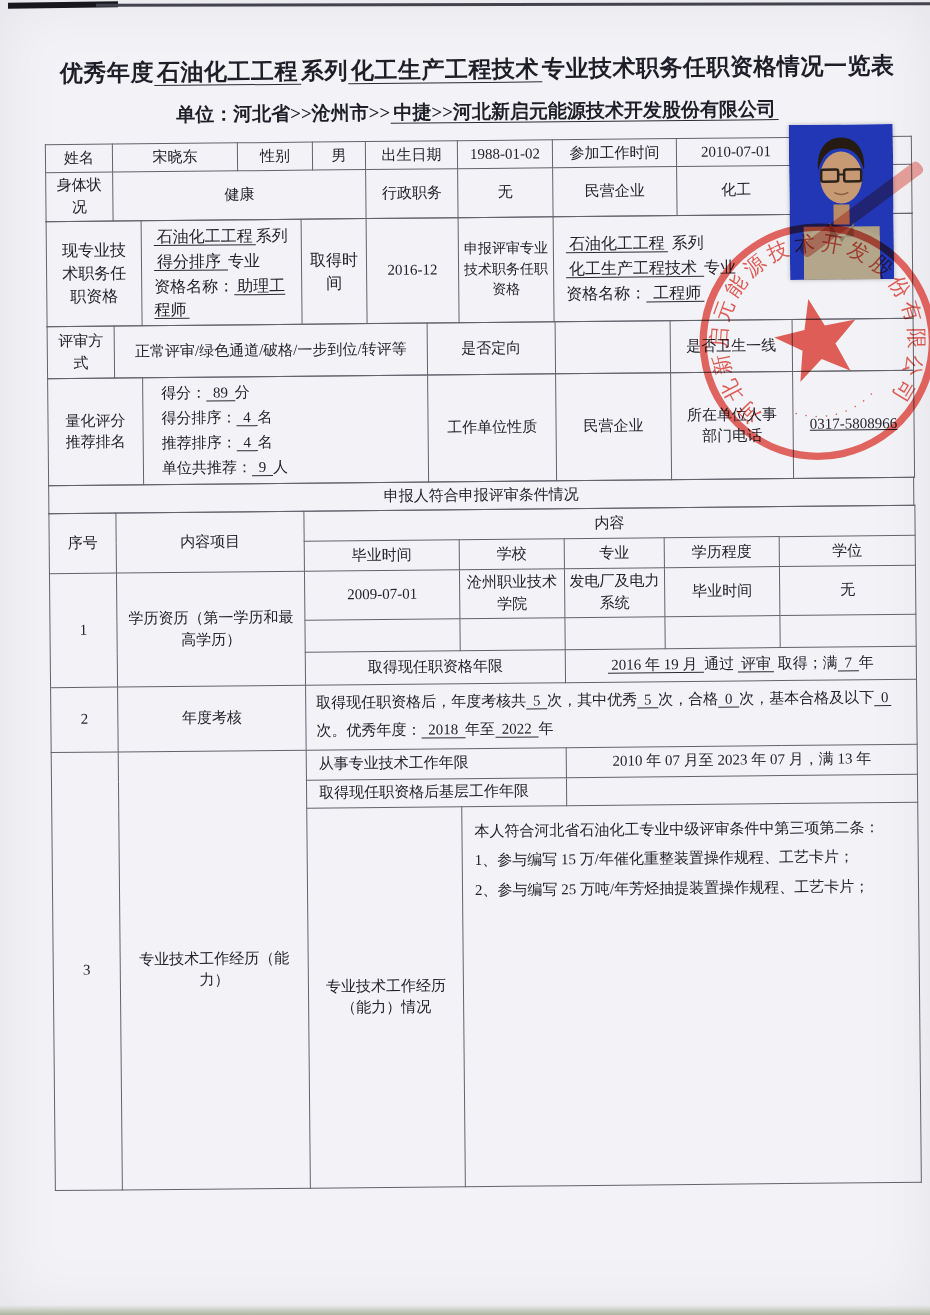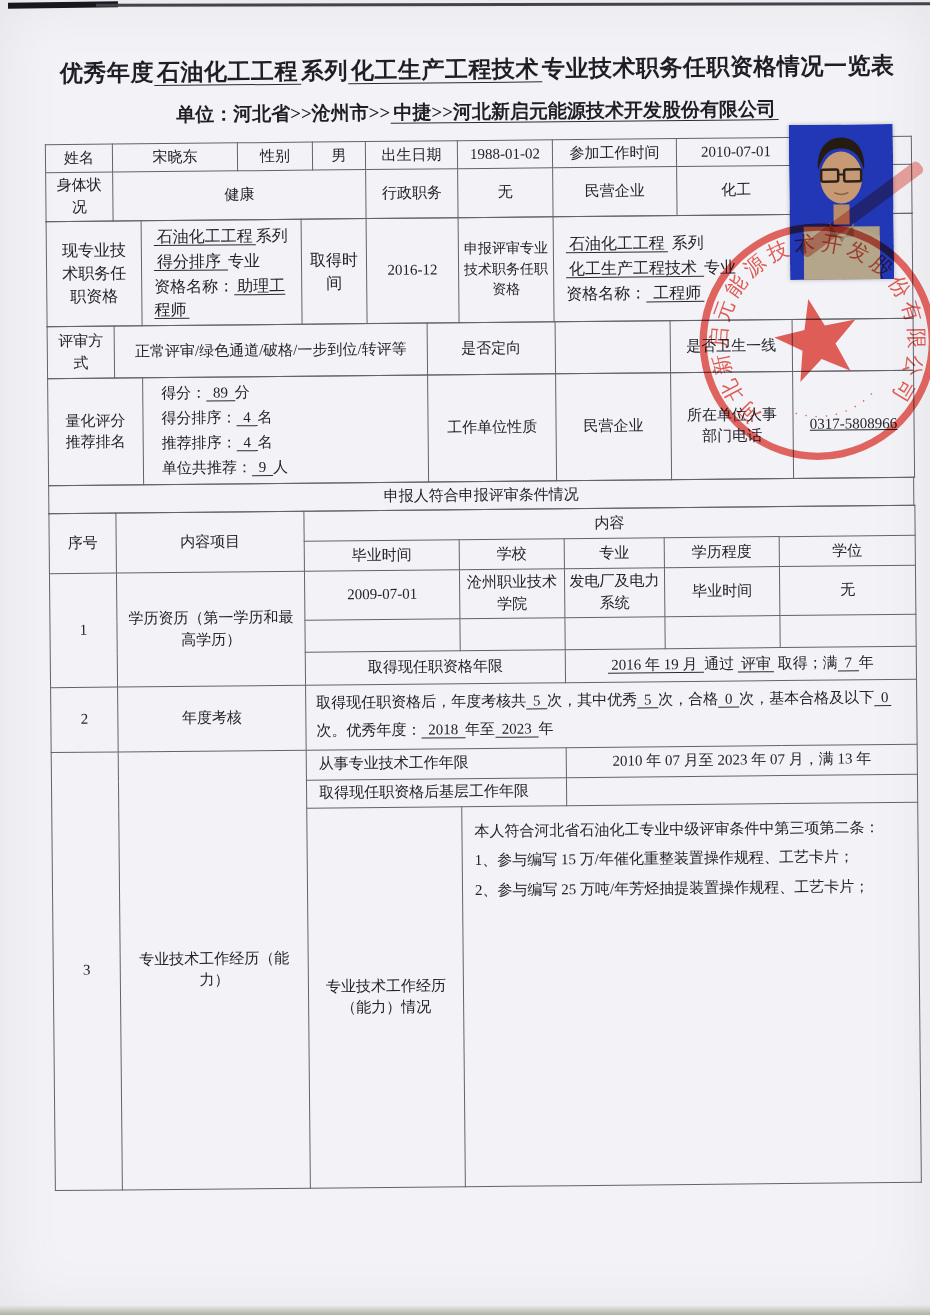--- a/index.html
+++ b/index.html
@@ -203,21 +203,21 @@
         <td></td>
         <td></td>
       </tr>
       <tr style="height:33px">
         <td colspan="2">取得现任职资格年限</td>
         <td colspan="3"><span class="u"> 2016 年 19 月 </span><span> 通过 </span><span class="u">评审</span><span> 取得；满</span><span class="u"> 7 </span><span>年</span></td>
       </tr>
       <tr style="height:65px">
         <td>2</td>
         <td>年度考核</td>
-        <td colspan="5" class="tl" style="line-height:1.85;padding:4px 10px"><span>取得现任职资格后，年度考核共</span><span class="u"> 5 </span><span>次，其中优秀</span><span class="u"> 5 </span><span>次，合格</span><span class="u"> 0 </span><span>次，基本合格及以下</span><span class="u"> 0 </span><span>次。优秀年度：</span><span class="u"> 2018 </span><span>年至</span><span class="u"> 2023 </span><span>年</span></td>
+        <td colspan="5" class="tl" style="line-height:1.85;padding:4px 10px"><span>取得现任职资格后，年度考核共</span><span class="u"> 5 </span><span>次，其中优秀</span><span class="u"> 5 </span><span>次，合格</span><span class="u"> 0 </span><span>次，基本合格及以下</span><span class="u"> 0 </span><span>次。优秀年度：</span><span class="u"> 2018 </span><span>年至</span><span class="u"> 2022 </span><span>年</span></td>
       </tr>
       <tr style="height:30px">
         <td rowspan="3">3</td>
         <td rowspan="3" style="padding:2px 14px">专业技术工作经历（能力）</td>
         <td colspan="2" class="tl">从事专业技术工作年限</td>
         <td colspan="3">2010 年 07 月至 2023 年 07 月，满 13 年</td>
       </tr>
       <tr style="height:28px">
         <td colspan="2" class="tl">取得现任职资格后基层工作年限</td>
         <td colspan="3"></td>

